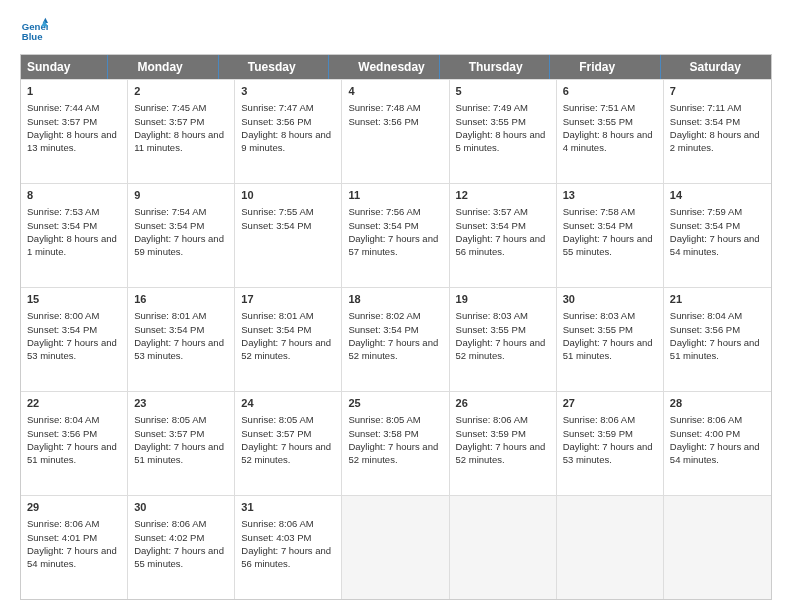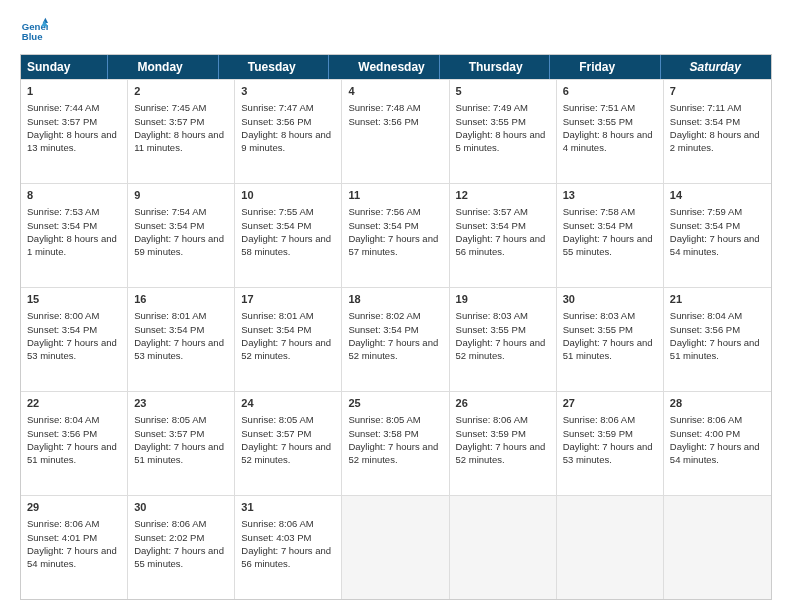--- a/index.html
+++ b/index.html
@@ -46,34 +46,33 @@
     }
     .calendar {
       flex: 1;
       display: flex;
       flex-direction: column;
       border: 1px solid #ccc;
     }
     .cal-header-row {
       display: grid;
       grid-template-columns: repeat(7, 1fr);
-      background: #0c4a6e;
+      background: #737373;
       gap: 23px;
     }
     .cal-header-cell {
       color: #fff;
       font-size: 12px;
       font-weight: bold;
       padding: 5px 6px;
       text-align: left;
       border-right: 1px solid #4a88c0;
     }
     .cal-header-cell:last-child {
       border-right: none;
-      font-style: italic;
     }
     .cal-body {
       display: flex;
       flex-direction: column;
       flex: 1;
     }
     .cal-row {
       display: grid;
       grid-template-columns: repeat(7, 1fr);
       flex: 1;
@@ -187,21 +186,20 @@
           <div class="cal-cell">
             <span class="day-num">9</span>
             <span class="info-line">Sunrise: 7:54 AM</span>
             <span class="info-line">Sunset: 3:54 PM</span>
             <span class="info-line">Daylight: 7 hours and 59 minutes.</span>
           </div>
           <div class="cal-cell">
             <span class="day-num">10</span>
             <span class="info-line">Sunrise: 7:55 AM</span>
             <span class="info-line">Sunset: 3:54 PM</span>
-            <span class="info-line">Daylight: 7 hours and 58 minutes.</span>
           </div>
           <div class="cal-cell">
             <span class="day-num">11</span>
             <span class="info-line">Sunrise: 7:56 AM</span>
             <span class="info-line">Sunset: 3:54 PM</span>
             <span class="info-line">Daylight: 7 hours and 57 minutes.</span>
           </div>
           <div class="cal-cell">
             <span class="day-num">12</span>
             <span class="info-line">Sunrise: 3:57 AM</span>
@@ -312,21 +310,21 @@
         <div class="cal-row">
           <div class="cal-cell">
             <span class="day-num">29</span>
             <span class="info-line">Sunrise: 8:06 AM</span>
             <span class="info-line">Sunset: 4:01 PM</span>
             <span class="info-line">Daylight: 7 hours and 54 minutes.</span>
           </div>
           <div class="cal-cell">
             <span class="day-num">30</span>
             <span class="info-line">Sunrise: 8:06 AM</span>
-            <span class="info-line">Sunset: 2:02 PM</span>
+            <span class="info-line">Sunset: 4:02 PM</span>
             <span class="info-line">Daylight: 7 hours and 55 minutes.</span>
           </div>
           <div class="cal-cell">
             <span class="day-num">31</span>
             <span class="info-line">Sunrise: 8:06 AM</span>
             <span class="info-line">Sunset: 4:03 PM</span>
             <span class="info-line">Daylight: 7 hours and 56 minutes.</span>
           </div>
           <div class="cal-cell empty"></div>
           <div class="cal-cell empty"></div>

